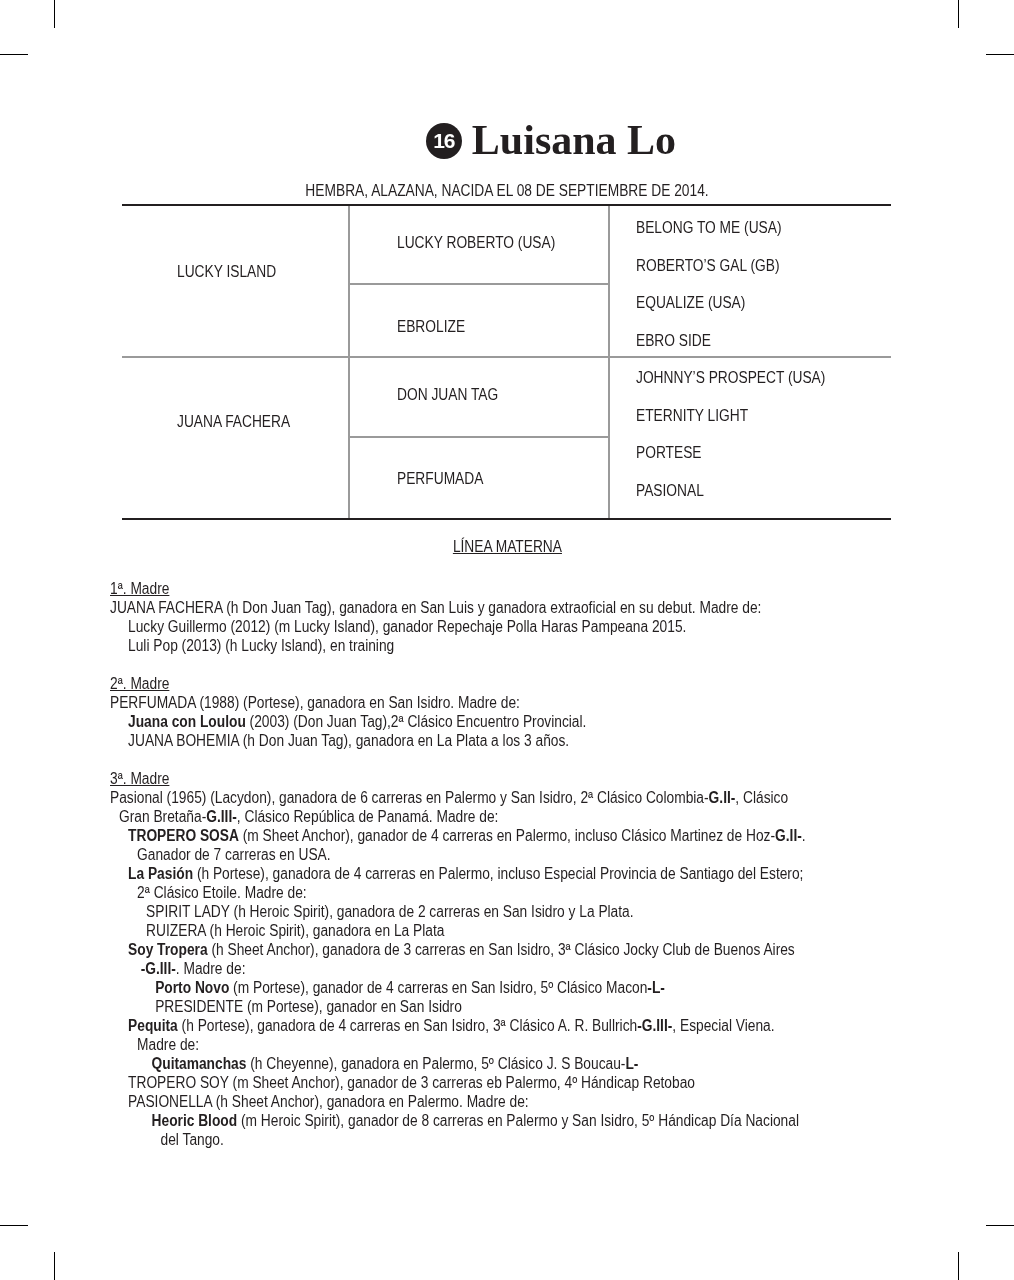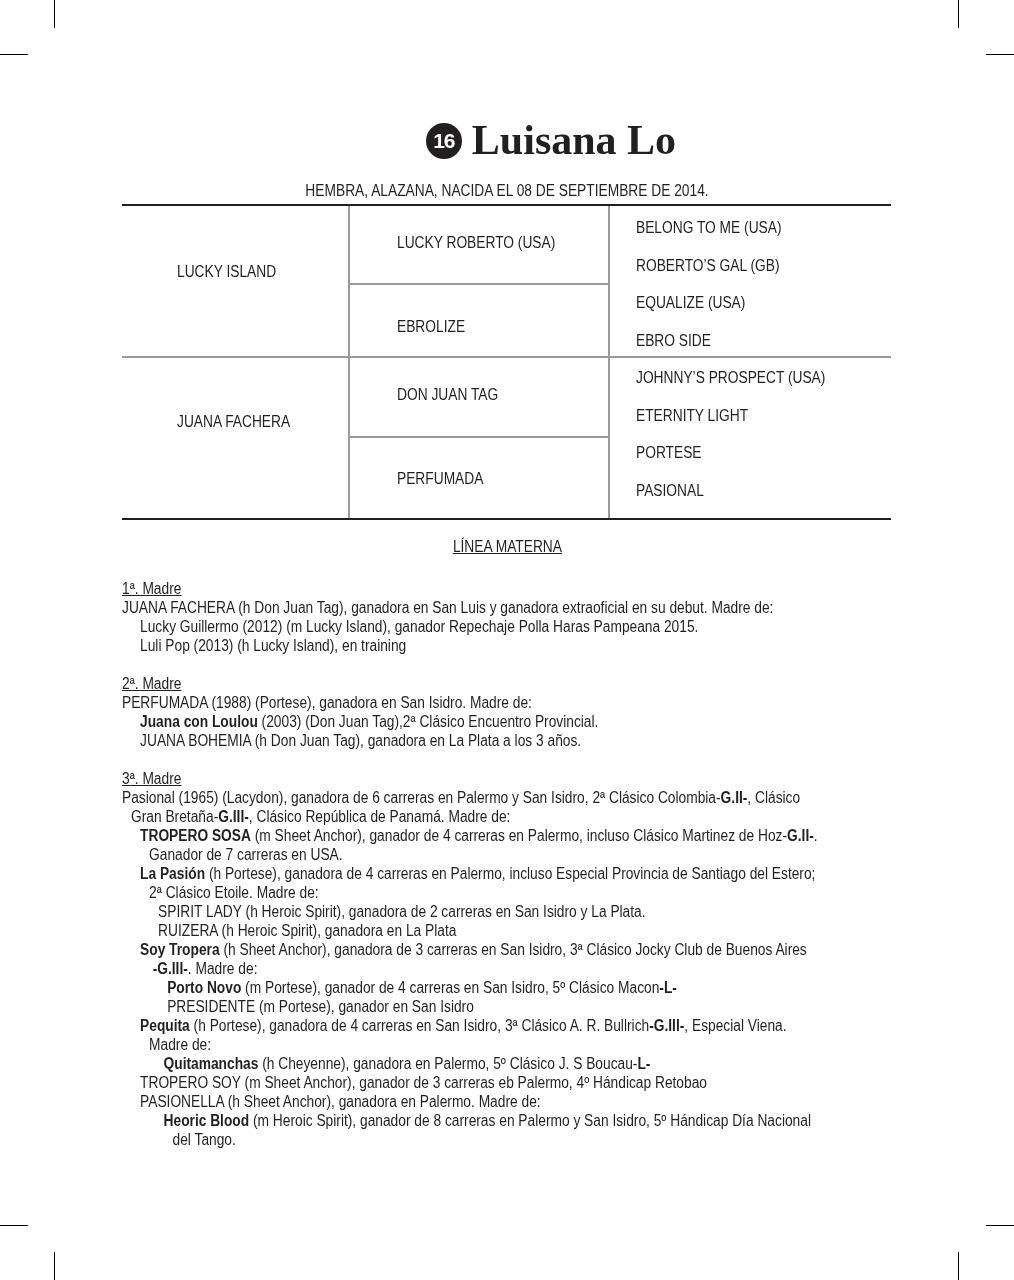--- a/index.html
+++ b/index.html
@@ -23,21 +23,21 @@
          border-top:2px solid #231f20; border-bottom:2px solid #231f20; }
   .ped .vline { position:absolute; top:0; bottom:0; width:2px; background:#9a9a9a; }
   .ped .hline { position:absolute; height:2px; background:#9a9a9a; }
   .ped .cell { position:absolute; font-size:16px; white-space:nowrap;
                transform:scaleX(0.86); transform-origin:left center; }
 
   .section-title { position:absolute; left:0; width:1014px; top:538px; text-align:center; }
   .section-title span { font-size:16px; text-decoration:underline; display:inline-block;
                         transform:scaleX(0.86); }
 
-  .body { position:absolute; left:122px; top:579px; width:800px; font-size:16px; line-height:19px; }
+  .body { position:absolute; left:110px; top:579px; width:800px; font-size:16px; line-height:19px; }
   .line { white-space:nowrap; transform:scaleX(0.86); transform-origin:left center; height:19px; }
   .gap { height:19px; }
   .u { text-decoration:underline; }
   b { font-weight:bold; }
 </style>
 </head>
 <body>
 
 <div class="crop v" style="left:54px;top:0;"></div>
 <div class="crop v" style="left:958px;top:0;"></div>

